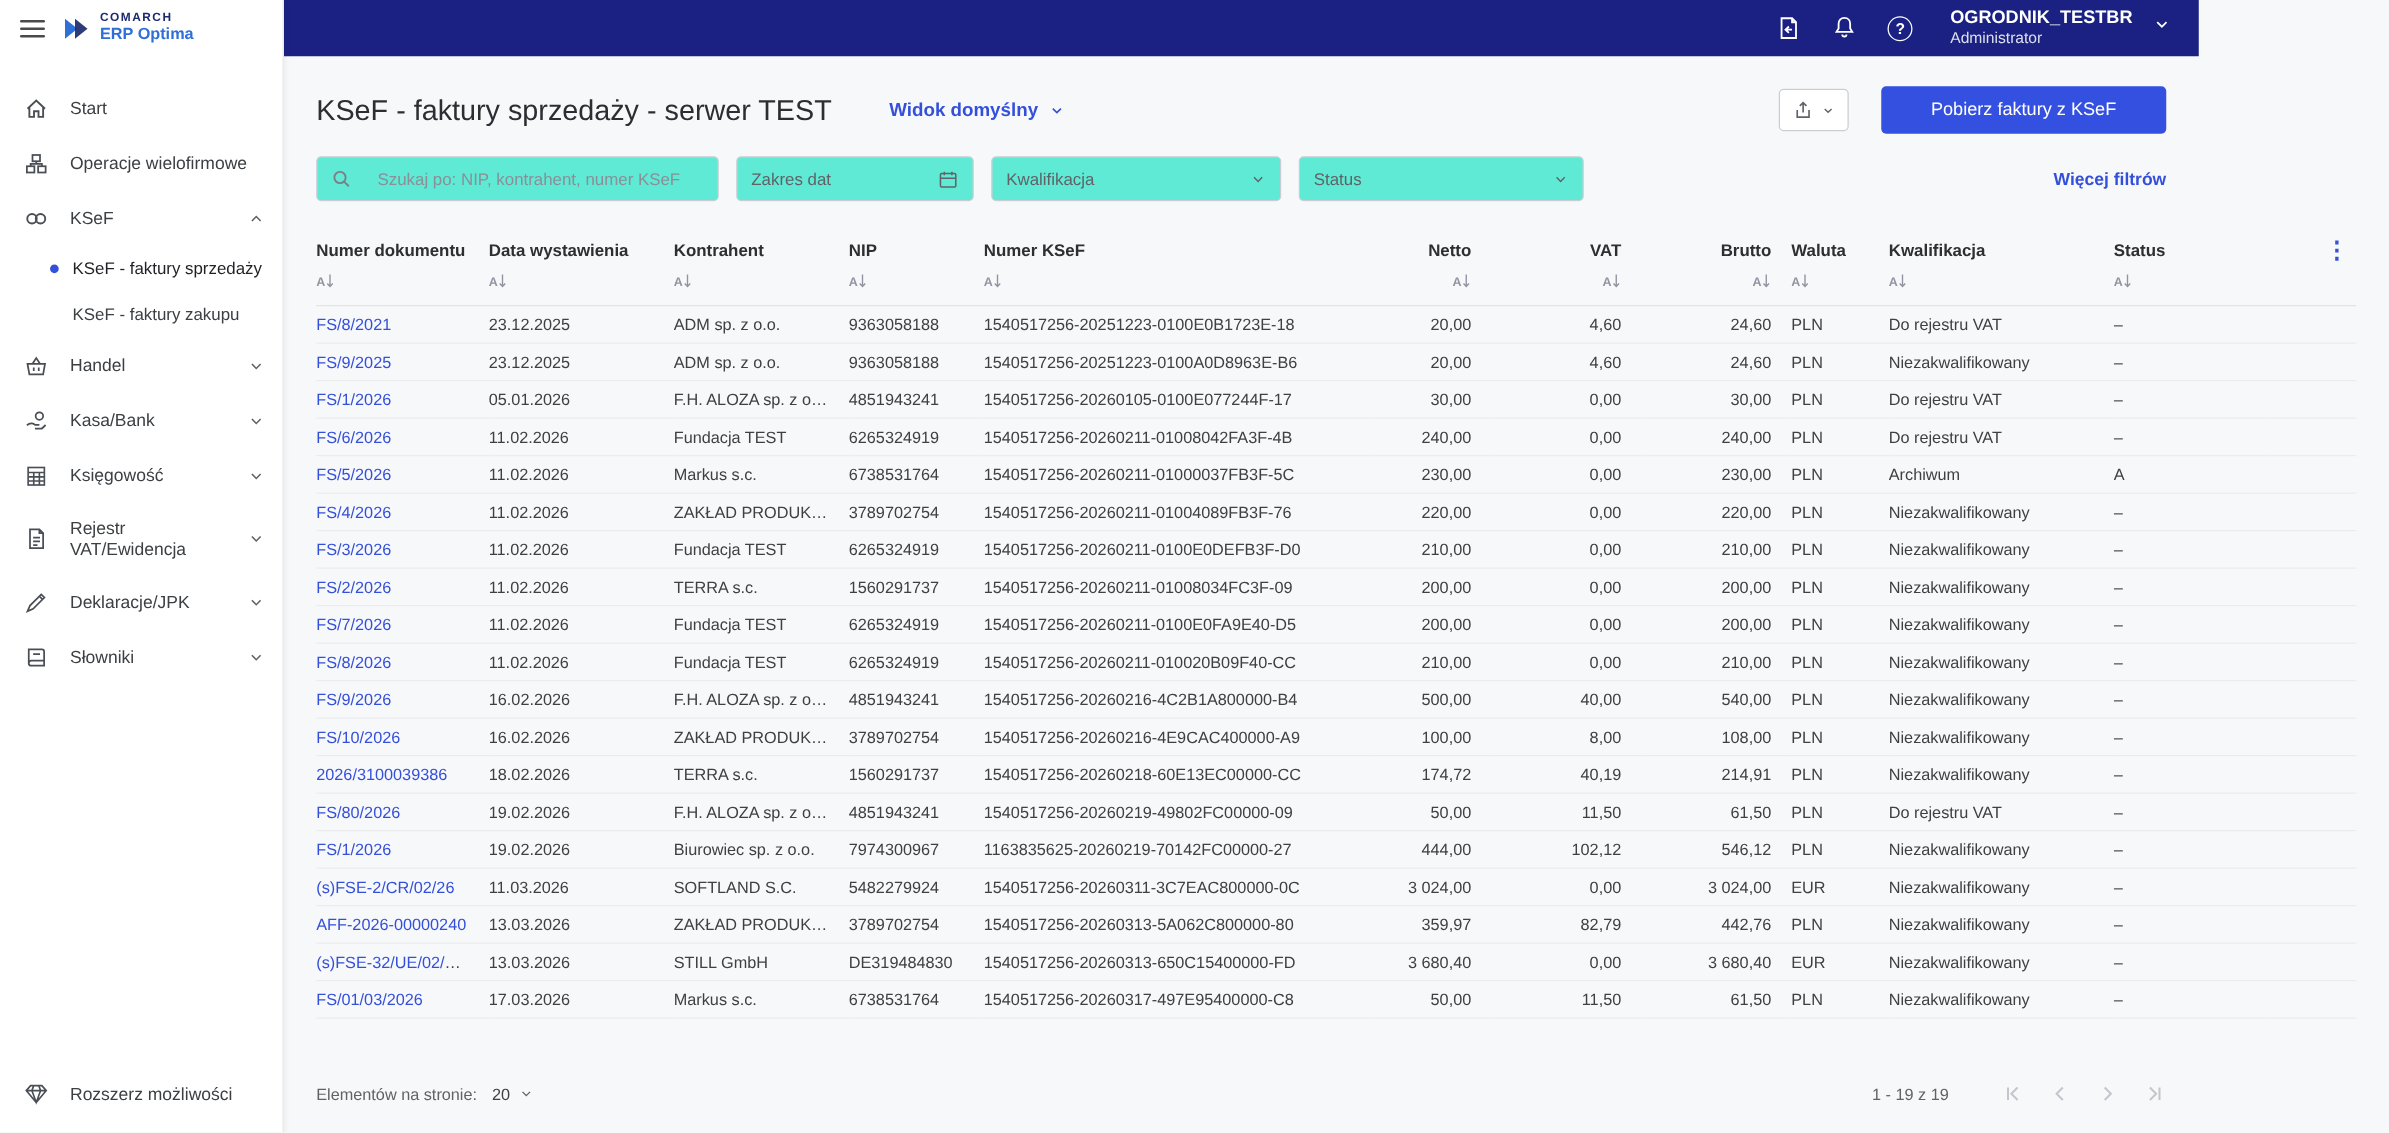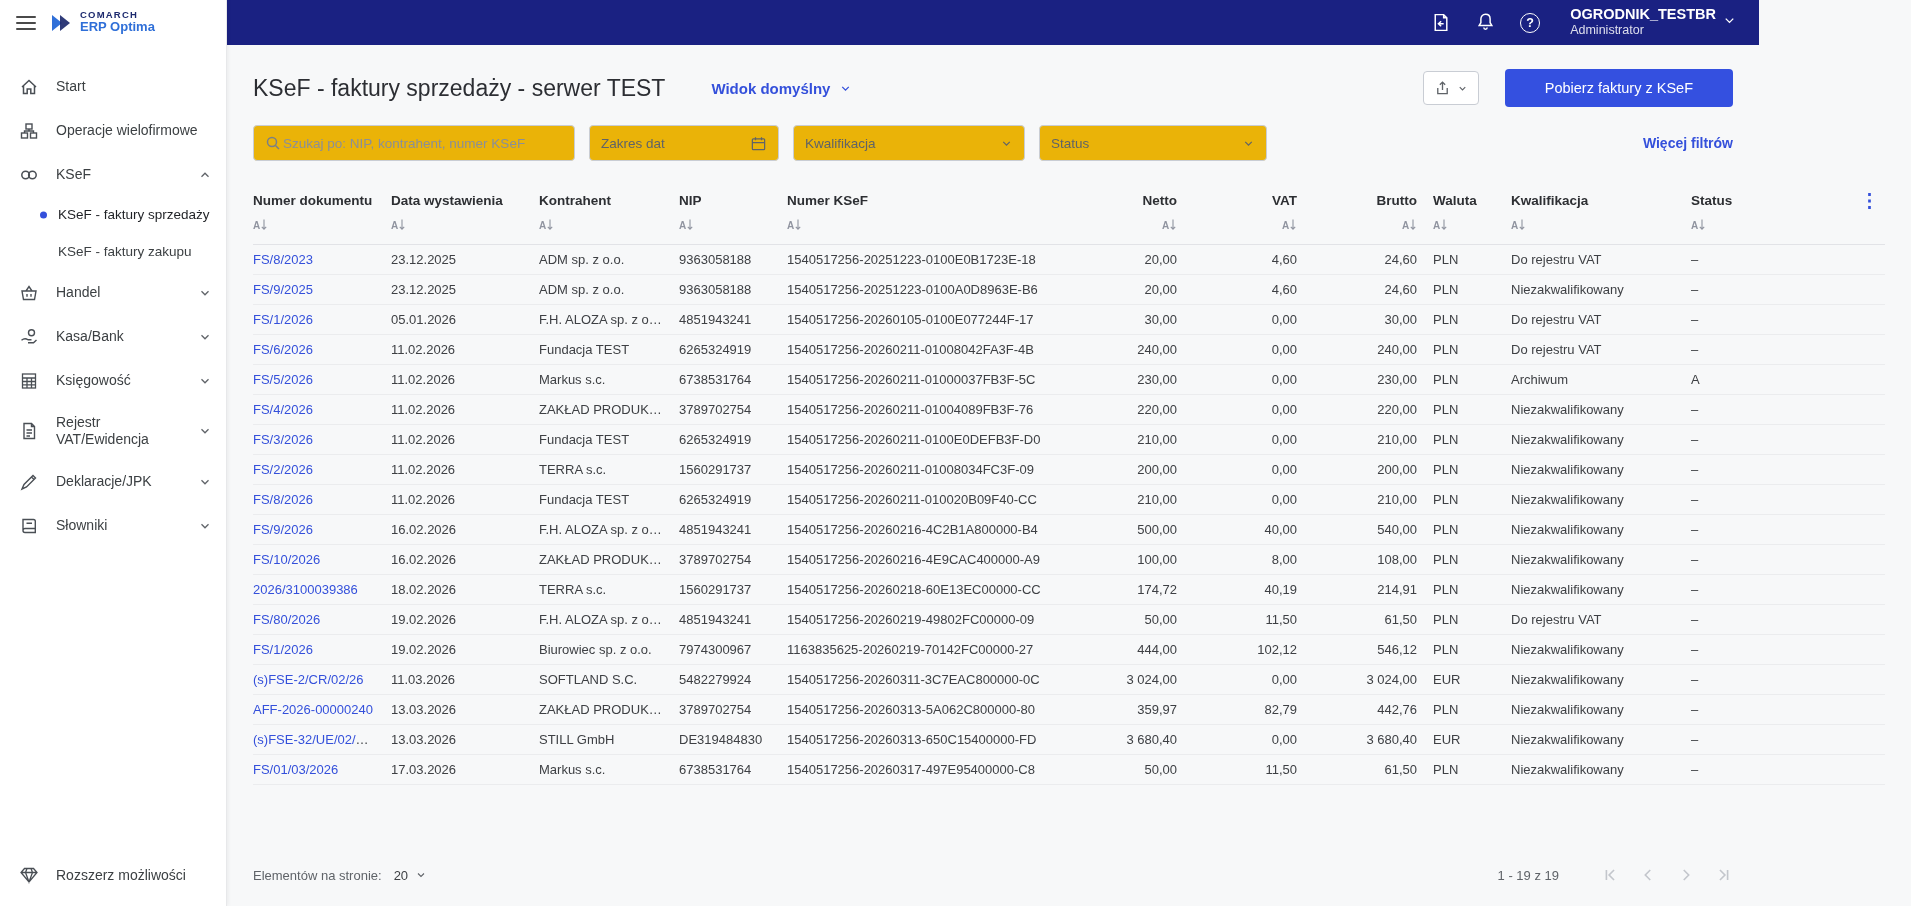--- a/index.html
+++ b/index.html
@@ -29,38 +29,38 @@
   .sub-item.active{font-weight:400;color:#1f2125}
   .sub-item.active::before{content:"";position:absolute;left:40px;top:50%;transform:translateY(-50%);width:7px;height:7px;border-radius:50%;background:var(--accent)}
   .sidebar-bottom{flex:none;padding:18px 18px 20px;display:flex;align-items:center;gap:16px;font-size:14px;color:#3c4043;cursor:pointer}
 
   
   .main{flex:1;display:flex;flex-direction:column;min-width:0}
   .topbar{height:45px;flex:none;background:var(--topbar);display:flex;align-items:center;justify-content:flex-end;padding:0 22px;gap:24px;color:#fff}
   .topbar-icons{display:flex;align-items:center;gap:24px}
   .tb-icon{display:flex;align-items:center;justify-content:center;cursor:pointer}
   .help-circle{width:20px;height:20px;border:1.6px solid #fff;border-radius:50%;display:flex;align-items:center;justify-content:center;font-size:12.5px;font-weight:700}
-  .user-block{display:flex;align-items:center;gap:6px;cursor:pointer;margin-left:6px}
+  .user-block{display:flex;align-items:center;gap:16px;cursor:pointer;margin-left:6px}
   .user-text{text-align:left}
   .user-name{font-size:14.5px;font-weight:700;line-height:1.2}
   .user-role{font-size:12.5px;color:rgba(255,255,255,.85);line-height:1.25}
 
   .content{flex:1;display:flex;flex-direction:column;padding:0 26px;min-height:0}
 
   
   .page-header{display:flex;align-items:center;margin-top:24px;flex:none}
   .page-title{font-size:23px;font-weight:400;color:#2c2e33}
   .view-select{display:flex;align-items:center;gap:9px;margin-left:46px;color:var(--accent);font-size:15px;font-weight:600;cursor:pointer}
   .header-actions{margin-left:auto;display:flex;align-items:center;gap:26px}
   .export-btn{height:34px;padding:0 10px;border:1px solid #c9cdd4;border-radius:4px;background:#fff;display:flex;align-items:center;gap:6px;cursor:pointer}
   .primary-btn{height:38px;padding:0 40px;background:var(--primary);color:#fff;border:none;border-radius:4px;font-size:14.5px;font-family:inherit;cursor:pointer;display:flex;align-items:center}
 
   
   .filters{display:flex;align-items:center;gap:14px;margin-top:18px;flex:none}
-  .fbox{height:36px;background:#eab308;border:1px solid #c9cdd4;border-radius:4px;display:flex;align-items:center;padding:0 11px;gap:2px}
+  .fbox{height:36px;background:#5eead4;border:1px solid #c9cdd4;border-radius:4px;display:flex;align-items:center;padding:0 11px;gap:21px}
   .search-box{width:322px}
   .search-box input{border:none;outline:none;flex:1;font-size:13.5px;font-family:inherit;color:#3e4044;background:transparent}
   .search-box input::placeholder{color:#8a8f98}
   .date-box{width:190px;justify-content:space-between;cursor:pointer}
   .select-box{justify-content:space-between;cursor:pointer}
   .select-kwalifikacja{width:232px}
   .select-status{width:228px}
   .fbox .flabel{font-size:13.5px;color:#5f6368}
   .more-filters{margin-left:auto;color:var(--accent);font-size:14px;font-weight:600;cursor:pointer}
 
@@ -430,21 +430,21 @@
                     <svg width="15" height="13" viewBox="0 0 15 13">
                       <text x="0" y="11" font-size="10" fill="#9094a0" font-family="Liberation Sans, sans-serif">A</text>
                       <path d="M11 1.5 V11 M8.8 8.8 L11 11.2 L13.2 8.8" stroke="#9094a0" fill="none" stroke-width="1.1"></path>
                     </svg>
                   </span></th>
                 <th></th>
               </tr>
           </thead>
           <tbody>
               <tr>
-                <td><span class="doc-link">FS/8/2023</span></td>
+                <td><span class="doc-link">FS/8/2021</span></td>
                 <td>23.12.2025</td>
                 <td>ADM sp. z o.o.</td>
                 <td>9363058188</td>
                 <td>1540517256-20251223-0100E0B1723E-18</td>
                 <td class="num">20,00</td>
                 <td class="num">4,60</td>
                 <td class="num">24,60</td>
                 <td>PLN</td>
                 <td>Do rejestru VAT</td>
                 <td>–</td>
@@ -533,20 +533,34 @@
                 <td>Niezakwalifikowany</td>
                 <td>–</td>
                 <td class="menu-col"></td>
               </tr>
               <tr>
                 <td><span class="doc-link">FS/2/2026</span></td>
                 <td>11.02.2026</td>
                 <td>TERRA s.c.</td>
                 <td>1560291737</td>
                 <td>1540517256-20260211-01008034FC3F-09</td>
+                <td class="num">200,00</td>
+                <td class="num">0,00</td>
+                <td class="num">200,00</td>
+                <td>PLN</td>
+                <td>Niezakwalifikowany</td>
+                <td>–</td>
+                <td class="menu-col"></td>
+              </tr>
+              <tr>
+                <td><span class="doc-link">FS/7/2026</span></td>
+                <td>11.02.2026</td>
+                <td>Fundacja TEST</td>
+                <td>6265324919</td>
+                <td>1540517256-20260211-0100E0FA9E40-D5</td>
                 <td class="num">200,00</td>
                 <td class="num">0,00</td>
                 <td class="num">200,00</td>
                 <td>PLN</td>
                 <td>Niezakwalifikowany</td>
                 <td>–</td>
                 <td class="menu-col"></td>
               </tr>
               <tr>
                 <td><span class="doc-link">FS/8/2026</span></td>

